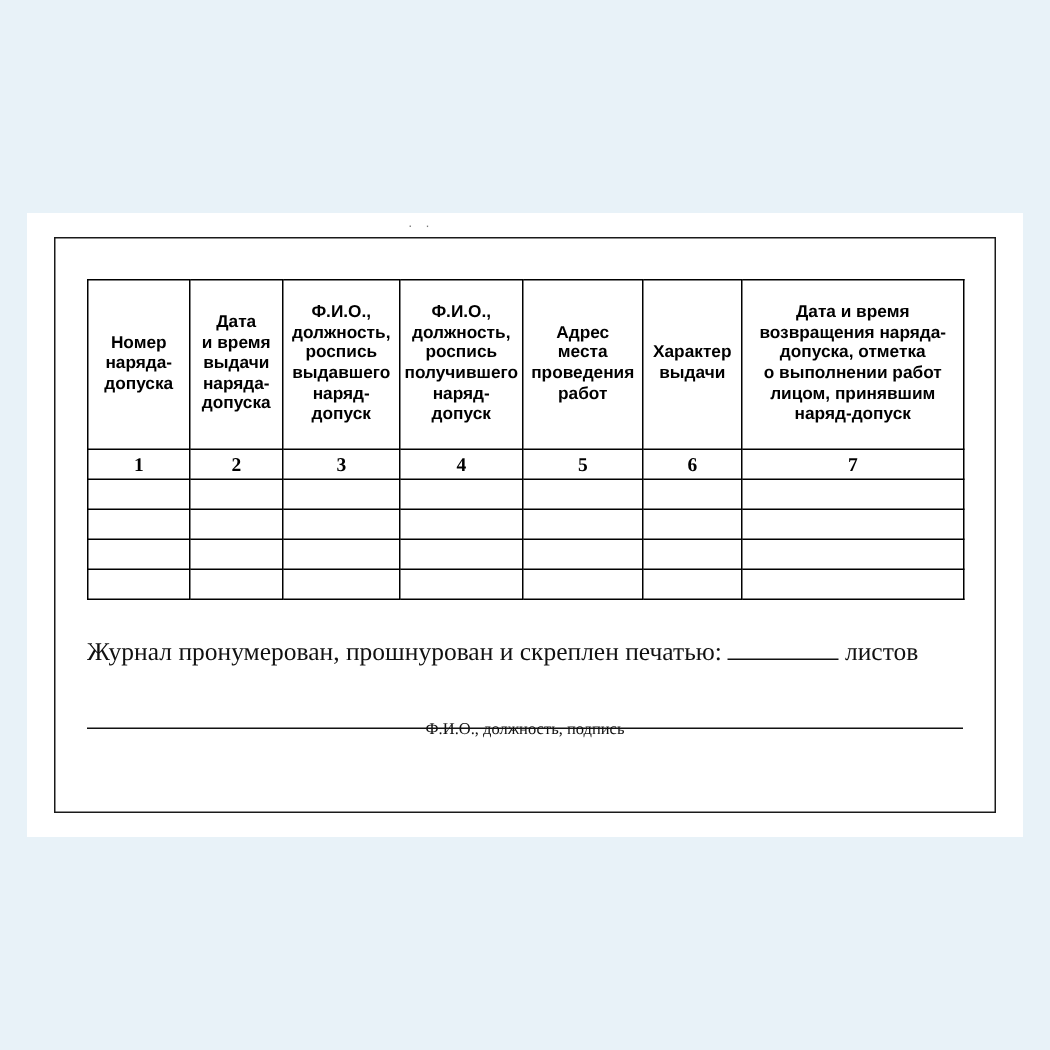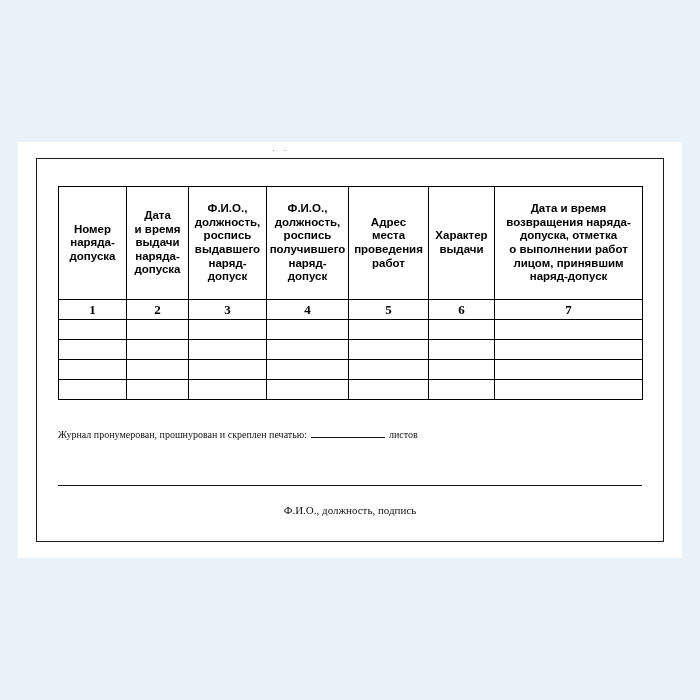--- a/index.html
+++ b/index.html
@@ -96,21 +96,21 @@
   .c5 { width: 80px; }
   .c6 { width: 66px; }
   .c7 { width: 148px; }
 
   
   #footer-statement {
     position: absolute;
     left: 58px;
     top: 425px;
     width: 584px;
-    font-size: 10px;
+    font-size: 17px;
     font-family: "Liberation Serif", serif;
     color: #111;
     white-space: nowrap;
   }
   #footer-statement .blank {
     display: inline-block;
     width: 74px;
     border-bottom: 1.3px solid #111;
     margin: 0 4px;
     vertical-align: baseline;
@@ -122,21 +122,21 @@
     position: absolute;
     left: 58px;
     top: 485px;
     width: 584px;
     height: 0;
     border-top: 1.4px solid #111;
   }
   #sig-caption {
     position: absolute;
     left: 58px;
-    top: 504px;
+    top: 480px;
     width: 584px;
     text-align: center;
     font-size: 11px;
     font-family: "Liberation Serif", serif;
     color: #111;
   }
 </style>
 </head>
 <body>
 

